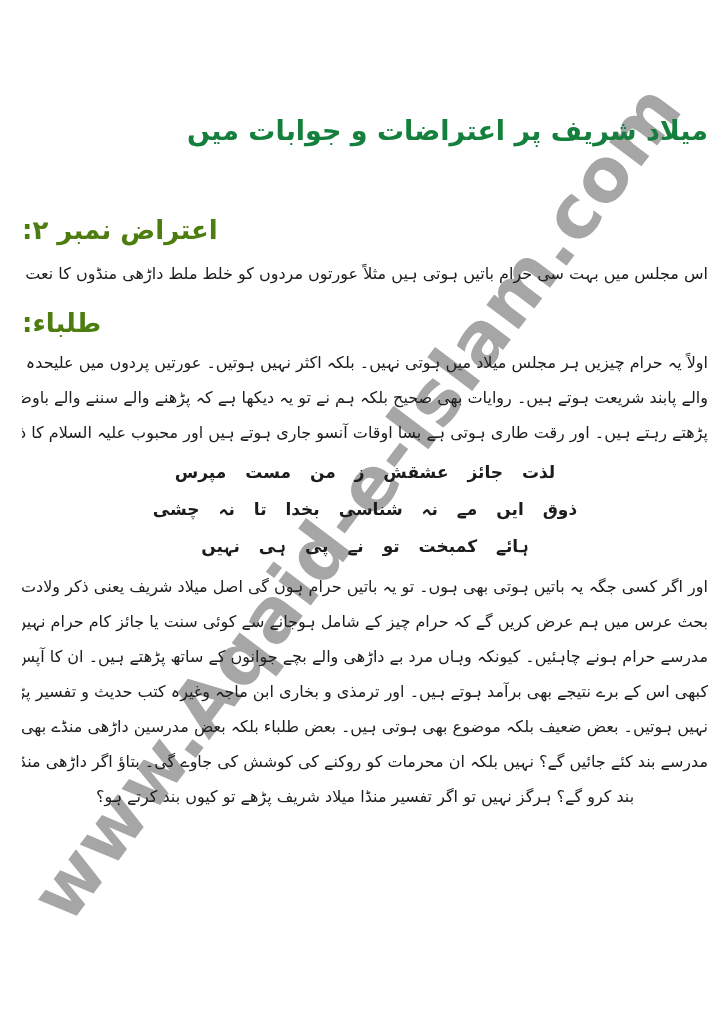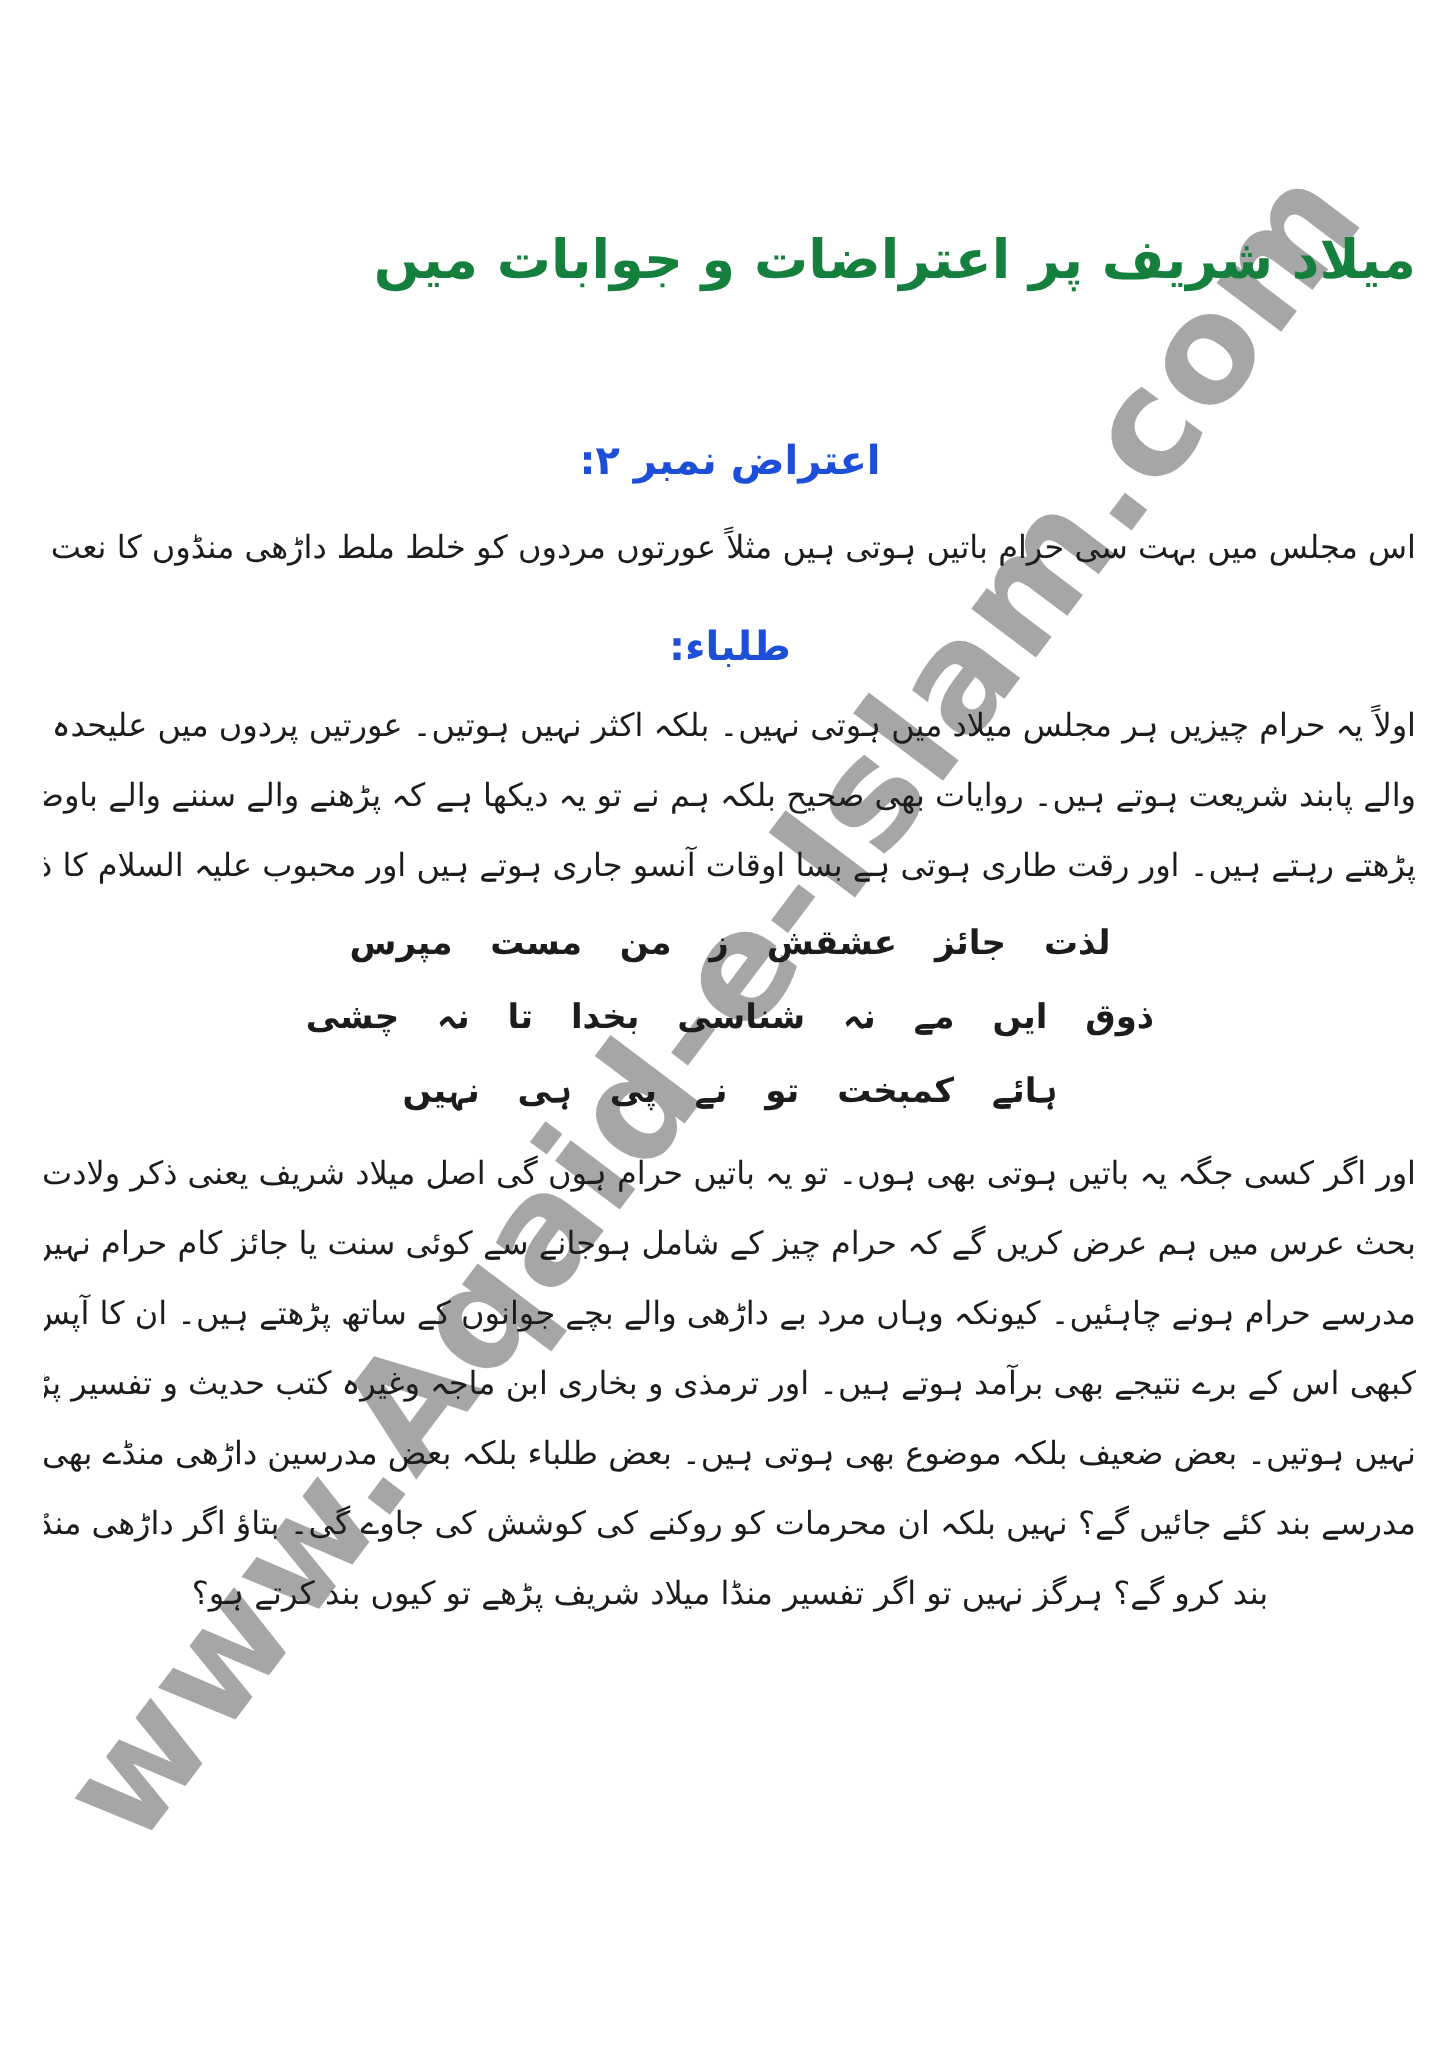--- a/index.html
+++ b/index.html
@@ -18,22 +18,22 @@
     color:var(--watermark,#a6a6a6);
     white-space:nowrap; direction:ltr; z-index:1;
     user-select:none;
   }
   .content { position:relative; z-index:2; direction:rtl; padding:0 16px 0 22px; }
   .title {
     text-align:right; padding-top:106px;
     font-size:27px; line-height:50px; font-weight:bold; color:#15803d;
   }
   .heading {
-    font-size:20px; line-height:40px; font-weight:bold;
-    text-align:center; color:#1d4ed8;
+    font-size:26px; line-height:40px; font-weight:bold;
+    text-align:left; color:#4d7c0f;
   }
   .heading-objection { margin-top:54px; }
   .heading-answer { margin-top:12px; }
   .para { font-size:16px; overflow:hidden; }
   .para .line {
     line-height:35px; white-space:nowrap; overflow:hidden;
     text-align:justify; text-align-last:justify;
   }
   .para .line:last-child { text-align-last:center; }
   .objection-para { margin-top:6px; }

